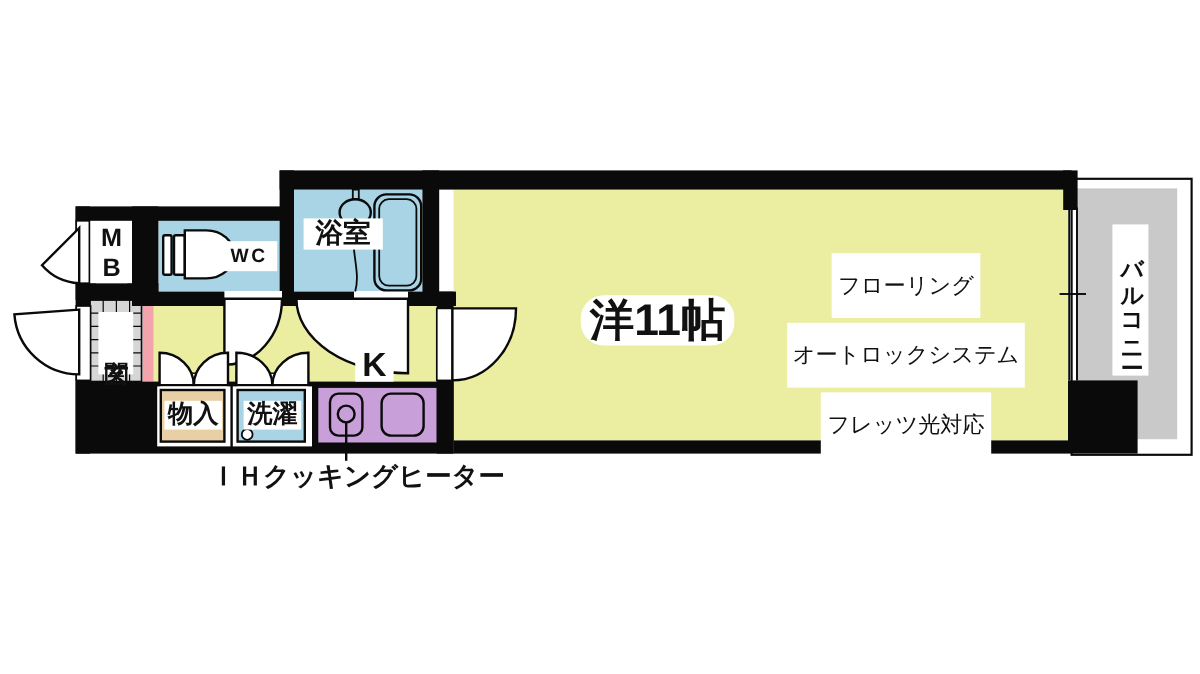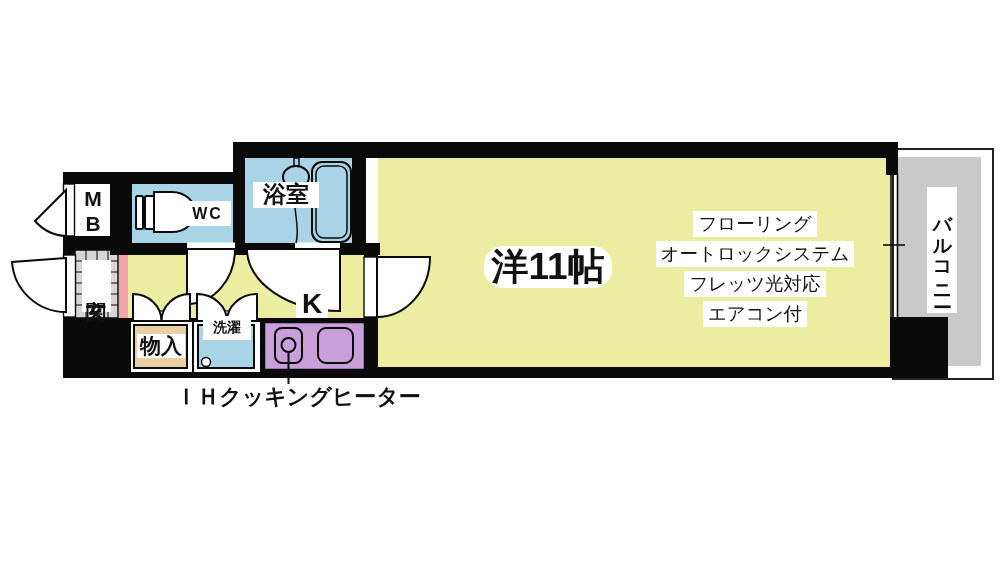--- a/index.html
+++ b/index.html
@@ -5,21 +5,21 @@
   html,body{margin:0;padding:0;background:#fff;}
   #stage{position:relative;width:1000px;height:562px;background:#fff;overflow:hidden;
          font-family:"Liberation Sans","DejaVu Sans",sans-serif;}
   #plan-svg{position:absolute;left:0;top:0;}
   .chip{position:absolute;background:#fff;color:#111;display:flex;align-items:center;justify-content:center;
         white-space:pre-line;text-align:center;line-height:1.1;}
   .vert{writing-mode:vertical-rl;text-orientation:upright;letter-spacing:2px;}
   .room-label{font-weight:700;}
   .feat-col{position:absolute;display:flex;flex-direction:column;align-items:center;gap:4px;}
   .feat-line{background:#fff;color:#111;font-size:18.5px;line-height:20px;font-weight:500;
-             padding:3px 5px;white-space:nowrap;}
+             padding:17px 5px;white-space:nowrap;}
 </style>
 </head>
 <body>
 
 <div id="stage">
 
   <svg id="plan-svg" width="1000" height="562" viewBox="0 0 1000 562">
 
     <rect x="378" y="158" width="512" height="209" fill="#ebeda0"></rect>
     <rect x="128" y="255" width="236" height="69" fill="#ebeda0"></rect>
@@ -106,30 +106,29 @@
 B</div>
 
   <div class="chip room-label" style="left:184px;top:201px;width:47px;height:25px;font-size:16px;letter-spacing:2px;">WC</div>
 
   <div class="chip" style="left:253px;top:182px;width:66px;height:26px;font-size:23px;font-weight:600;">浴室</div>
 
   <div class="chip vert" style="left:82px;top:260px;width:29px;height:52px;font-size:20px;font-weight:600;">玄関</div>
 
   <div class="chip" style="left:137px;top:334px;width:48px;height:24px;font-size:21px;font-weight:600;">物入</div>
 
-  <div class="chip" style="left:203px;top:316px;width:48px;height:24px;font-size:14px;font-weight:600;">洗濯</div>
+  <div class="chip" style="left:203px;top:334px;width:48px;height:24px;font-size:21px;font-weight:600;">洗濯</div>
 
   <div class="chip room-label" style="left:296px;top:290px;width:32px;height:28px;font-size:28px;">K</div>
 
   <div class="chip" style="left:484px;top:246px;width:128px;height:42px;font-size:37px;font-weight:600;border-radius:19px;">洋11帖</div>
 
   <div class="chip vert" style="left:927px;top:187px;width:30px;height:126px;font-size:19px;font-weight:600;">バルコニー</div>
 
   <div class="feat-col" style="left:620px;top:211px;width:270px;">
     <div class="feat-line">フローリング</div>
     <div class="feat-line">オートロックシステム</div>
     <div class="feat-line">フレッツ光対応</div>
-    <div class="feat-line">エアコン付</div>
   </div>
 
   <div class="chip" style="left:180px;top:384px;width:236px;height:26px;font-size:22px;font-weight:600;white-space:nowrap;">ＩＨクッキングヒーター</div>
 
 </div>
 
 </body></html>

